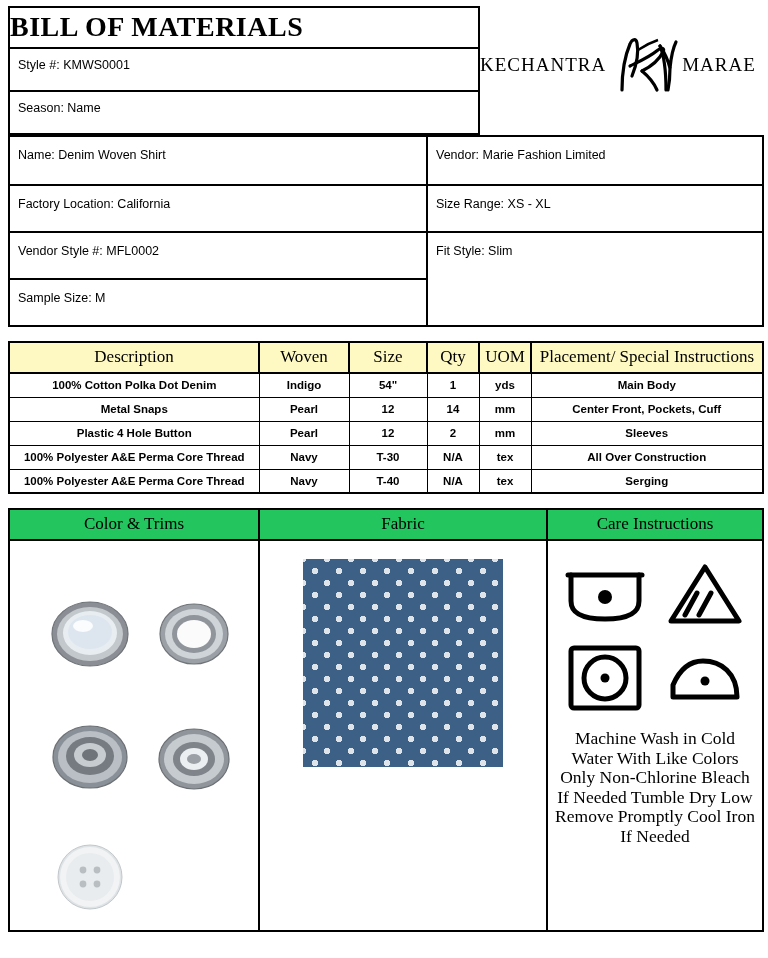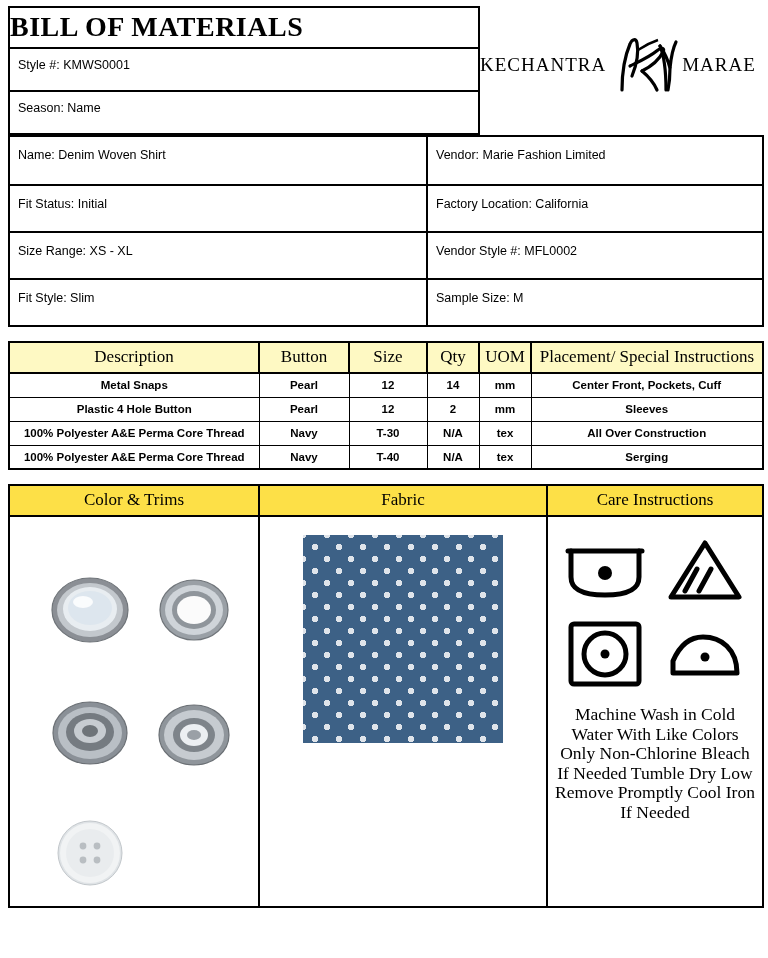--- a/index.html
+++ b/index.html
@@ -120,21 +120,21 @@
     margin-left: 2px;
     margin-top: 14px;
     display: grid;
     grid-template-columns: 250px 288px 1fr;
     border: 2px solid #000;
     height: 424px;
   }
   .panel { border-right: 2px solid #000; display: flex; flex-direction: column; }
   .panel:last-child { border-right: none; }
   .panel-head {
-    background: #fde047;
+    background: #22c55e;
     border-bottom: 2px solid #000;
     text-align: center;
     font-size: 17px;
     padding: 4px 0 5px 0;
   }
   .panel-body { flex: 1; position: relative; border-radius: 14px; }
 
   
   .trims { position: relative; width: 100%; height: 100%; }
   .snap { position: absolute; }
@@ -191,48 +191,55 @@
           </svg>
         </span>
         <span>MARAE</span>
       </div>
     </div>
   </div>
 
   <div class="info-grid">
     <div class="info-cell">Name: Denim Woven Shirt</div>
     <div class="info-cell">Vendor: Marie Fashion Limited</div>
-    <div class="info-cell">Fit Status: Initial</div>
     <div class="info-cell">Factory Location: California</div>
     <div class="info-cell">Size Range: XS - XL</div>
     <div class="info-cell">Vendor Style #: MFL0002</div>
     <div class="info-cell">Fit Style: Slim</div>
     <div class="info-cell">Sample Size: M</div>
   </div>
 
   <table class="bom">
     <colgroup>
       <col style="width:250px">
         <col style="width:90px">
         <col style="width:78px">
       <col style="width:52px">
         <col style="width:52px">
         <col>
     </colgroup>
     <thead>
       <tr>
         <th class="th-outer">Description</th>
-        <th class="th-outer">Button</th>
+        <th class="th-outer">Woven</th>
         <th class="th-outer">Size</th>
         <th class="th-outer">Qty</th>
         <th class="th-outer">UOM</th>
         <th class="th-outer">Placement/ Special Instructions</th>
       </tr>
     </thead>
     <tbody>
+      <tr>
+        <td>100% Cotton Polka Dot Denim</td>
+        <td>Indigo</td>
+        <td>54"</td>
+        <td>1</td>
+        <td>yds</td>
+        <td>Main Body</td>
+      </tr>
       <tr>
         <td>Metal Snaps</td>
         <td>Pearl</td>
         <td>12</td>
         <td>14</td>
         <td>mm</td>
         <td>Center Front, Pockets, Cuff</td>
       </tr>
       <tr>
         <td>Plastic 4 Hole Button</td>

